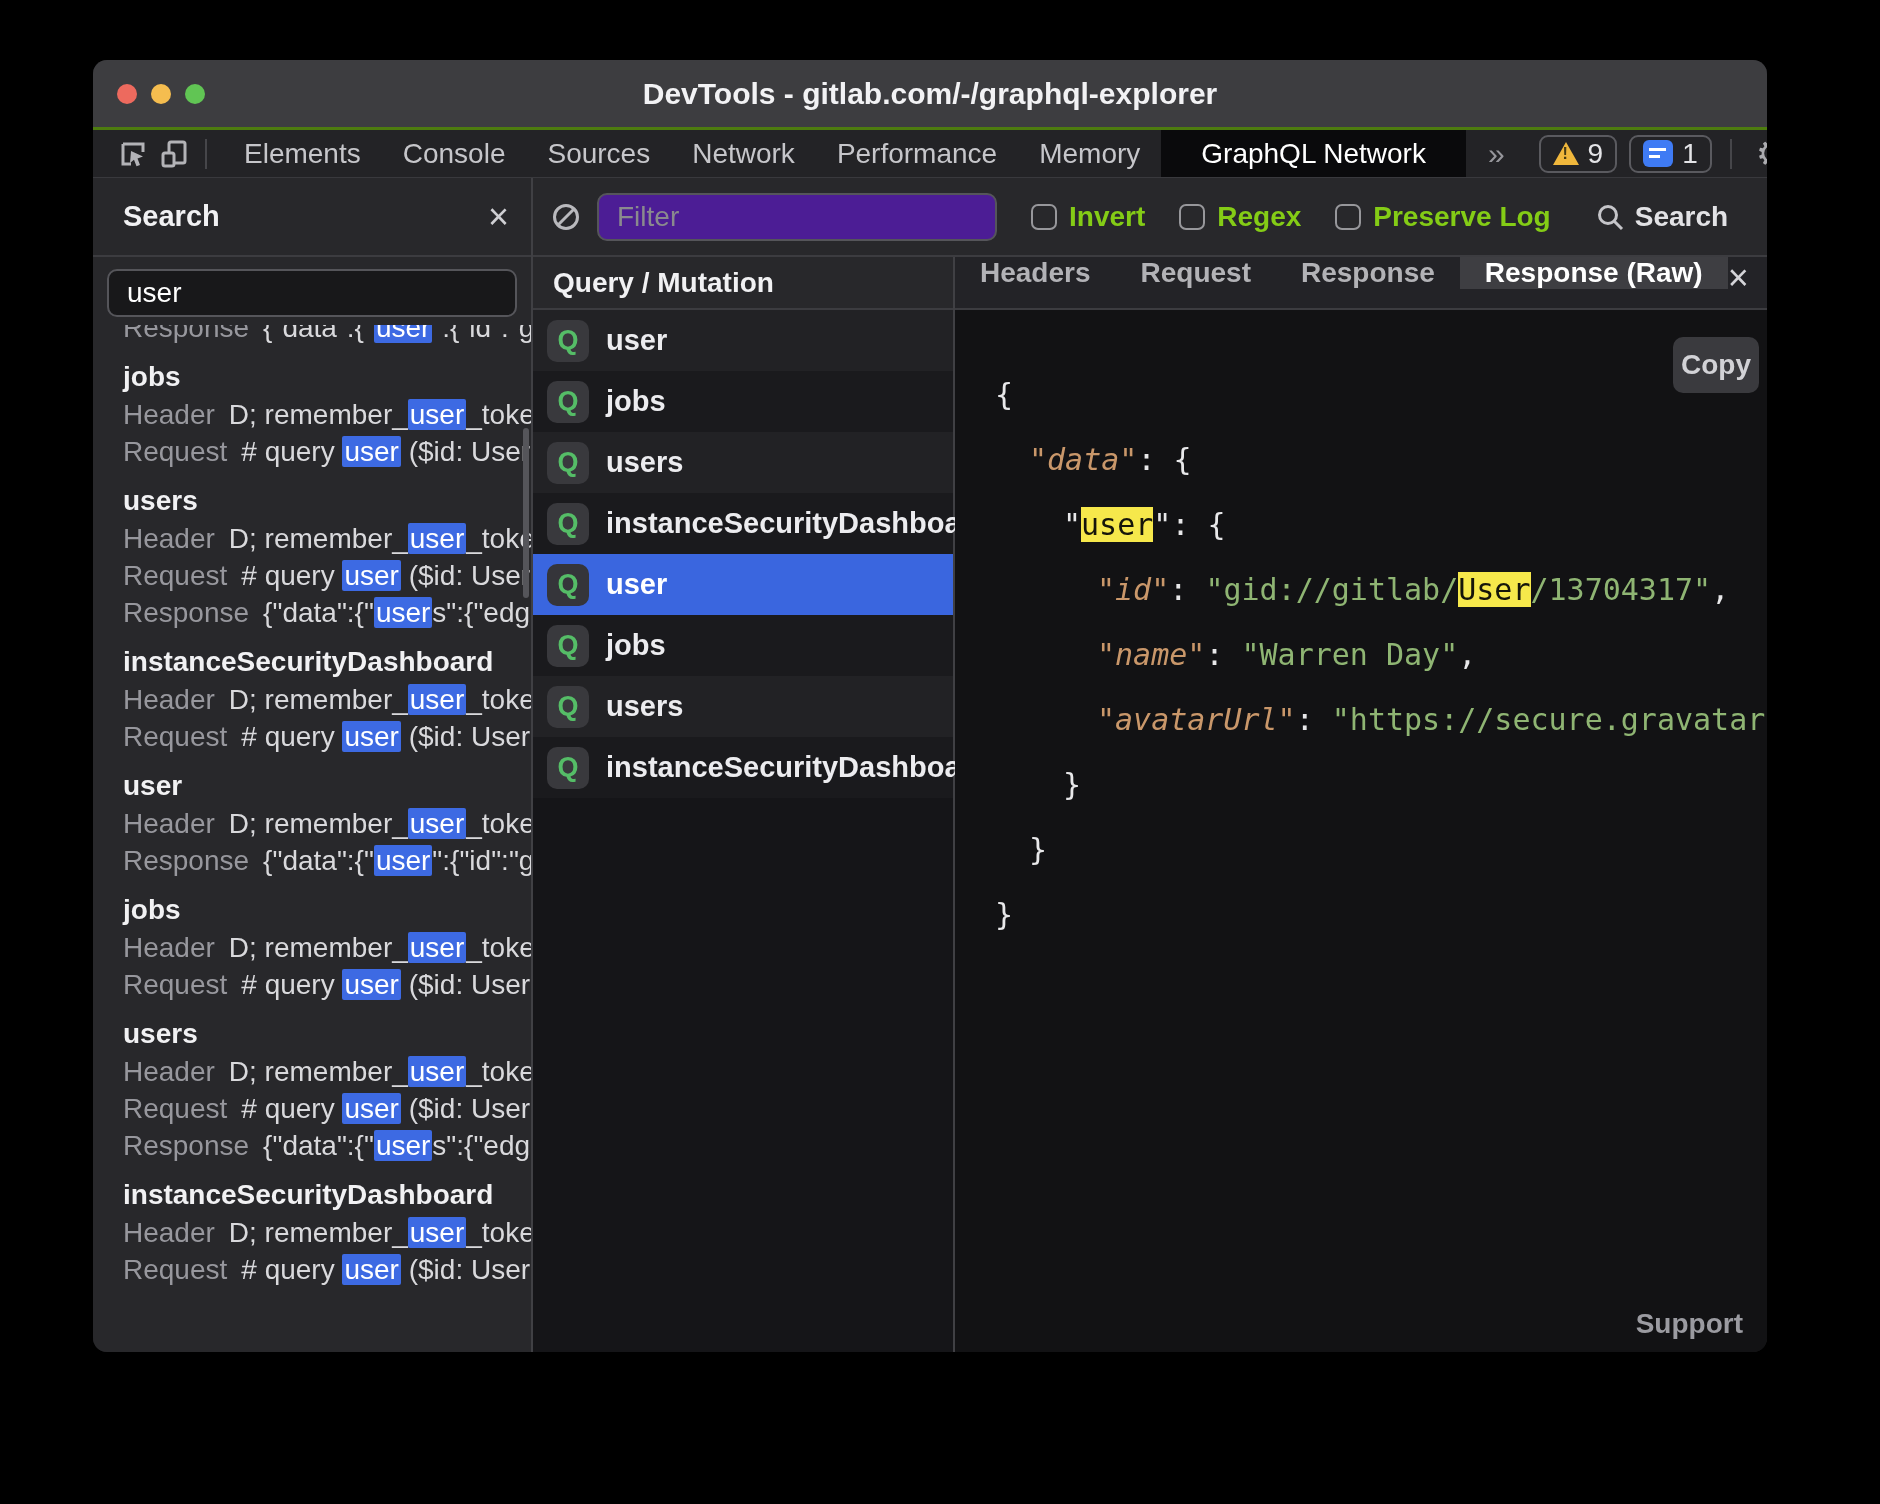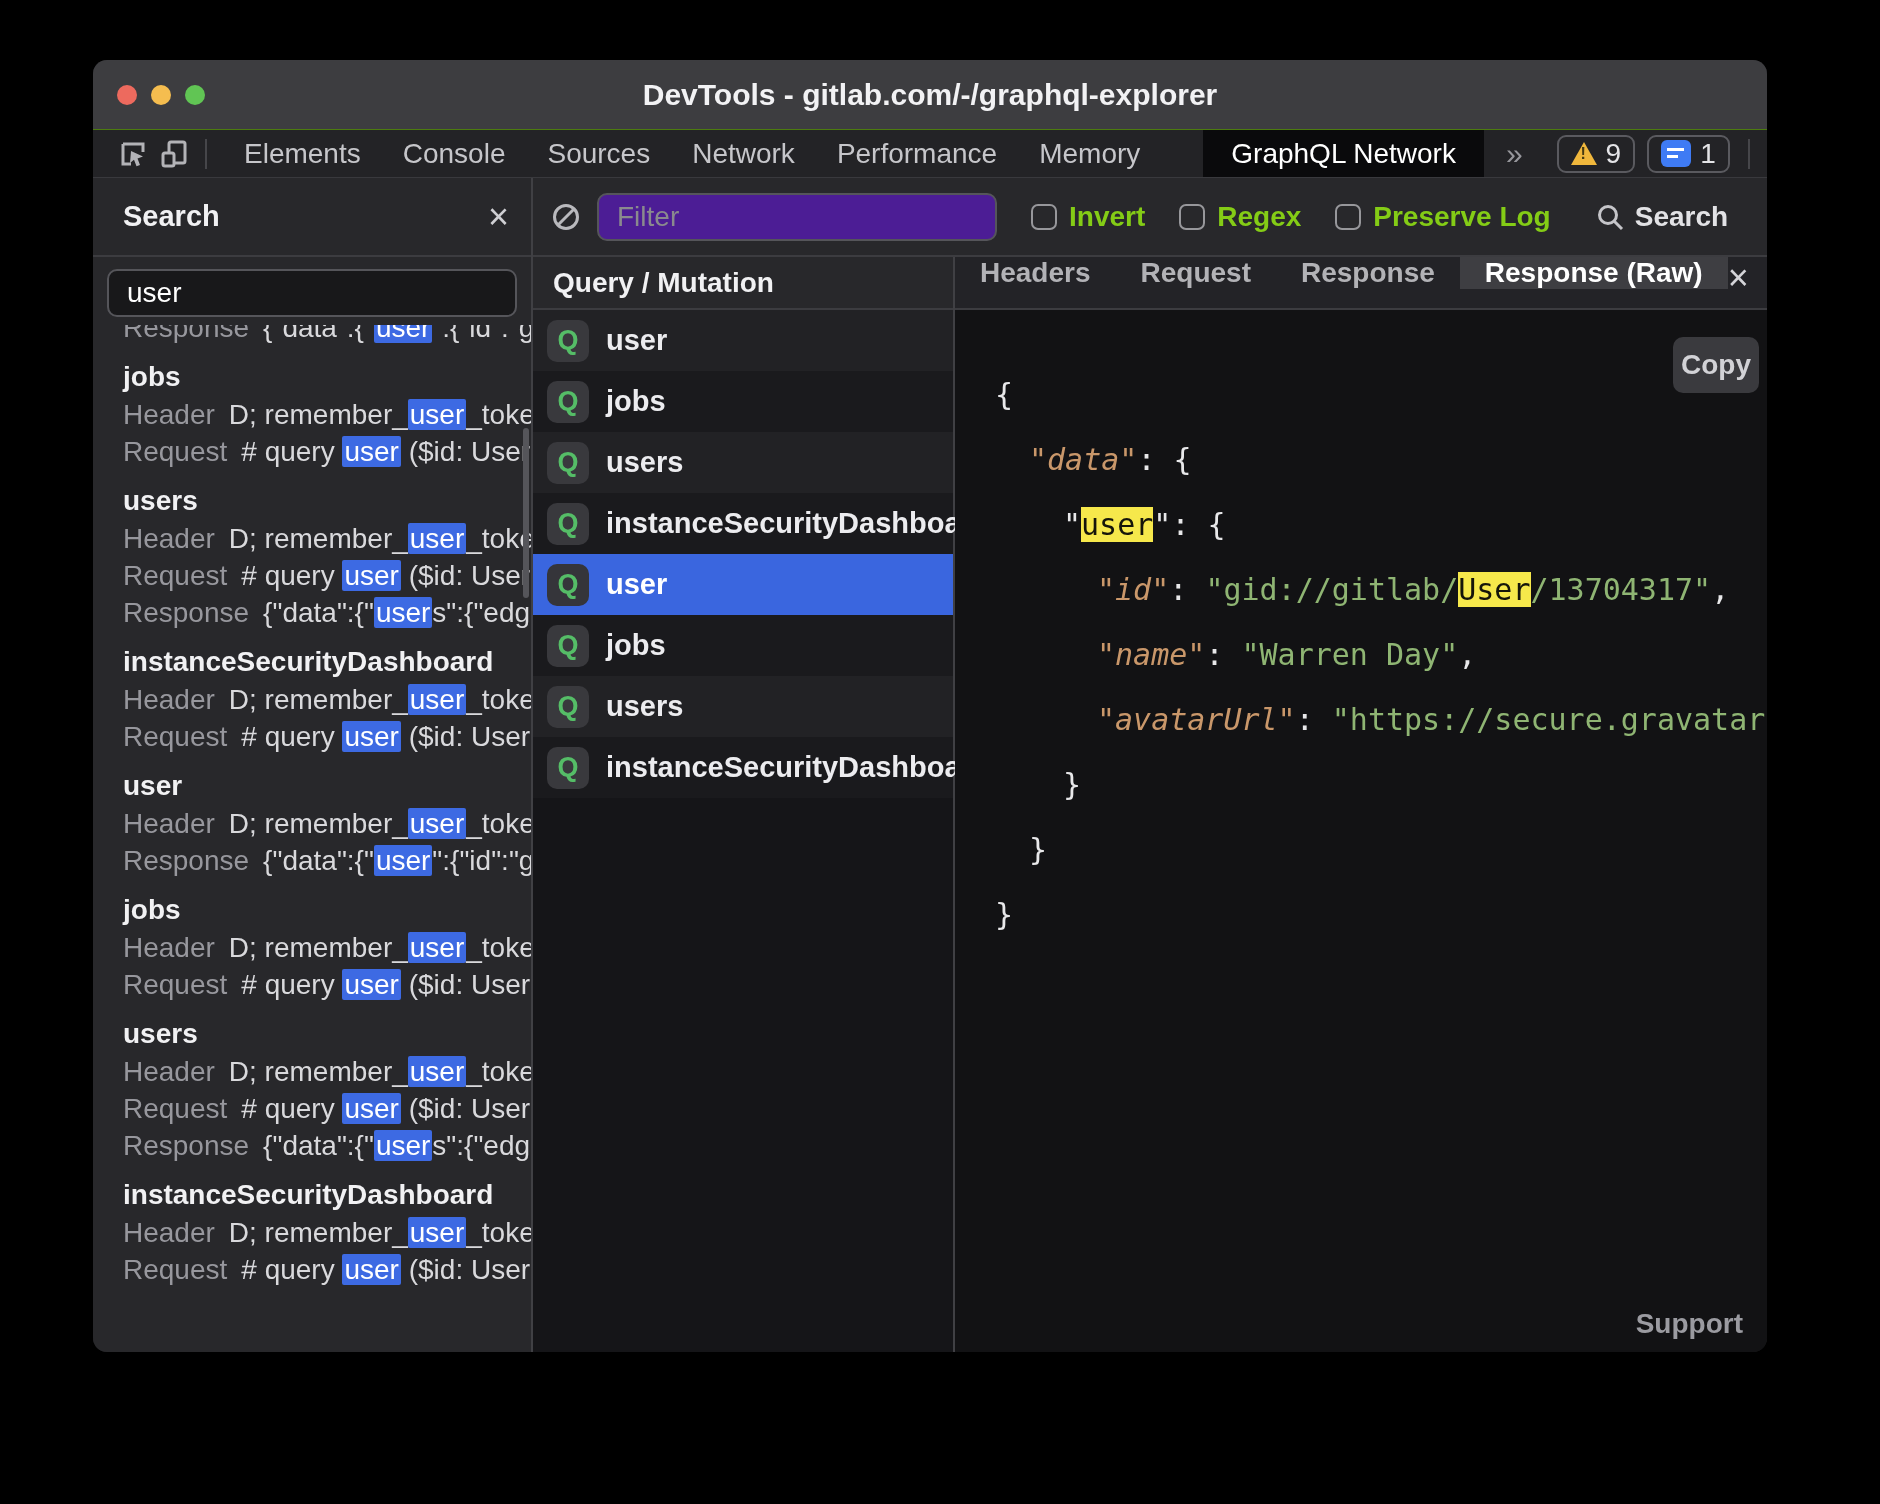--- a/index.html
+++ b/index.html
@@ -6,36 +6,36 @@
   html,body { margin:0; padding:0; background:#000; }
   body { width:1880px; height:1504px; position:relative; overflow:hidden;
          font-family:"Liberation Sans", sans-serif; }
 
   .window { position:absolute; left:93px; top:60px; width:1674px; height:1292px;
             background:#1d1d1f; border-radius:14px; overflow:hidden;
             display:flex; flex-direction:column; }
 
   
   .titlebar { height:70px; background:#3d3d40; position:relative; flex:none;
-              display:flex; align-items:center; border-bottom:1px solid #4d7c0f; }
+              display:flex; align-items:center; border-bottom:3px solid #4d7c0f; }
   .lights { display:flex; gap:14px; margin-left:24px; }
   .light { width:20px; height:20px; border-radius:50%; }
   .light.red { background:#ED6A5E; } .light.yellow { background:#F5BD4F; } .light.green { background:#61C554; }
   .win-title { position:absolute; left:0; right:0; text-align:center; font-size:30px;
                font-weight:bold; color:#f2f2f4; }
 
   
   .tabbar { height:48px; background:#232326; flex:none; display:flex; align-items:center;
             border-bottom:1px solid #39393d; }
   .icon-btn { display:flex; align-items:center; justify-content:center; }
   .icon-btn svg { display:block; }
   .tb-sep { width:2px; height:30px; background:#46464a; margin:0 16px; flex:none; }
   .tab { height:100%; display:flex; align-items:center; padding:0 21px;
          font-size:28px; color:#c6c6ca; white-space:nowrap; }
-  .tab.active { background:#0a0a0c; color:#fff; padding:0 28px; font-weight:500;margin-left:42px; }
+  .tab.active { background:#0a0a0c; color:#fff; padding:0 40px; font-weight:500; }
   .chevron { font-size:30px; color:#96969b; padding:0 22px; }
   .badge { display:flex; align-items:center; border:2px solid #5a5a5f; border-radius:9px;
            padding:0 12px; height:38px; margin-left:12px; }
   .badge:first-of-type { margin-left:auto; }
   .badge-count { font-size:28px; color:#e4e4e7; }
   .tri { width:0; height:0; border-left:13px solid transparent; border-right:13px solid transparent;
          border-bottom:23px solid #F0B73C; position:relative; margin-right:9px; }
   .tri::after { content:"!"; position:absolute; left:-3px; top:3px; font-size:16px;
                 font-weight:bold; color:#463a12; }
   .msg-ico { width:30px; height:27px; background:#3F7BF4; border-radius:6px; position:relative;

